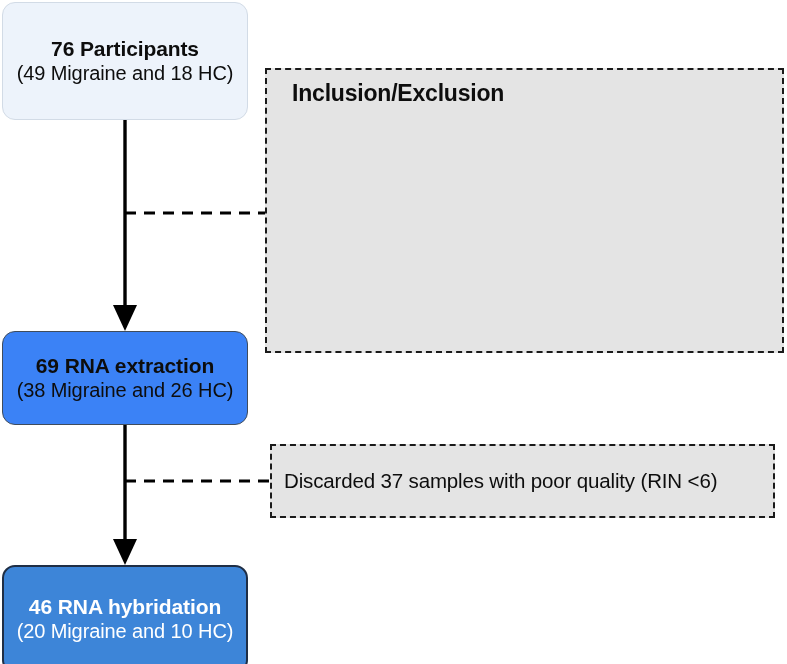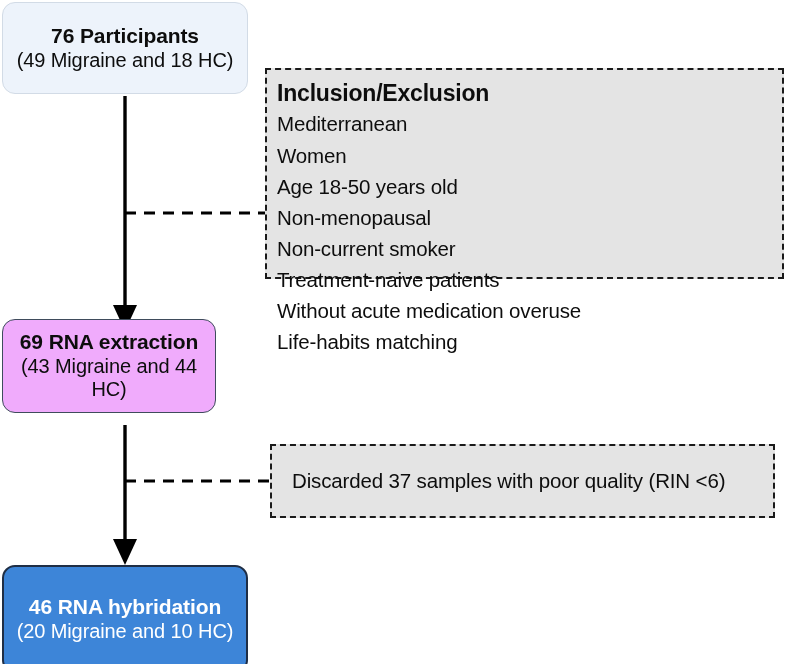--- a/index.html
+++ b/index.html
@@ -47,31 +47,31 @@
   }
   .node .node-sub {
     font-size: 20px;
     letter-spacing: -0.1px;
   }
 
   #node-participants {
     left: 2px;
     top: 2px;
     width: 246px;
-    height: 92px;
+    height: 118px;
     background: #edf3fb;
     border: 1.6px solid #d2dbe6;
     color: #0d0d0d;
   }
   #node-rna-extraction {
     left: 2px;
-    top: 319px;
-    width: 214px;
+    top: 331px;
+    width: 246px;
     height: 94px;
-    background: #f0abfc;
+    background: #3b82f6;
     border: 1.8px solid #3f4c5c;
     color: #0d0d0d;
   }
   #node-rna-hybridation {
     left: 2px;
     top: 565px;
     width: 246px;
     height: 108px;
     background: #3d85d8;
     border: 2px solid #1f2e45;
@@ -83,22 +83,22 @@
     position: absolute;
     box-sizing: border-box;
     background: #e4e4e4;
     border: 2.6px dashed #1a1a1a;
     color: #0d0d0d;
   }
   #note-criteria {
     left: 265px;
     top: 68px;
     width: 519px;
-    height: 211px;
-    padding: 8px 0 0 10px;
+    height: 285px;
+    padding: 8px 0 0 25px;
   }
   #note-criteria .note-heading {
     font-weight: bold;
     font-size: 23px;
     line-height: 1.32;
     letter-spacing: -0.2px;
   }
   #note-criteria .criteria-list {
     list-style: none;
     margin: 0;
@@ -111,21 +111,21 @@
     white-space: nowrap;
   }
 
   #note-discarded {
     left: 270px;
     top: 444px;
     width: 505px;
     height: 74px;
     display: flex;
     align-items: center;
-    padding-left: 20px;
+    padding-left: 12px;
   }
   #note-discarded .note-text {
     font-size: 20.5px;
     letter-spacing: -0.15px;
     white-space: nowrap;
   }
 </style>
 </head>
 <body>
 
@@ -148,35 +148,25 @@
     <line x1="125" y1="481" x2="271" y2="481" stroke="#000000" stroke-width="3" stroke-dasharray="11,8"></line>
   </svg>
 
   <div class="node" id="node-participants">
     <div class="node-title">76 Participants</div>
     <div class="node-sub">(49 Migraine and 18 HC)</div>
   </div>
 
   <div class="note-box" id="note-criteria">
     <div class="note-heading">Inclusion/Exclusion</div>
-    <ul class="criteria-list">
-      <li>Mediterranean</li>
-      <li>Women</li>
-      <li>Age 18-50 years old</li>
-      <li>Non-menopausal</li>
-      <li>Non-current smoker</li>
-      <li>Treatment-naive patients</li>
-      <li>Without acute medication overuse</li>
-      <li>Life-habits matching</li>
-    </ul>
   </div>
 
   <div class="node" id="node-rna-extraction">
     <div class="node-title">69 RNA extraction</div>
-    <div class="node-sub">(43 Migraine and 44 HC)</div>
+    <div class="node-sub">(38 Migraine and 26 HC)</div>
   </div>
 
   <div class="note-box" id="note-discarded">
     <div class="note-text">Discarded 37 samples with poor quality (RIN &lt;6)</div>
   </div>
 
   <div class="node" id="node-rna-hybridation">
     <div class="node-title">46 RNA hybridation</div>
     <div class="node-sub">(20 Migraine and 10 HC)</div>
   </div>

